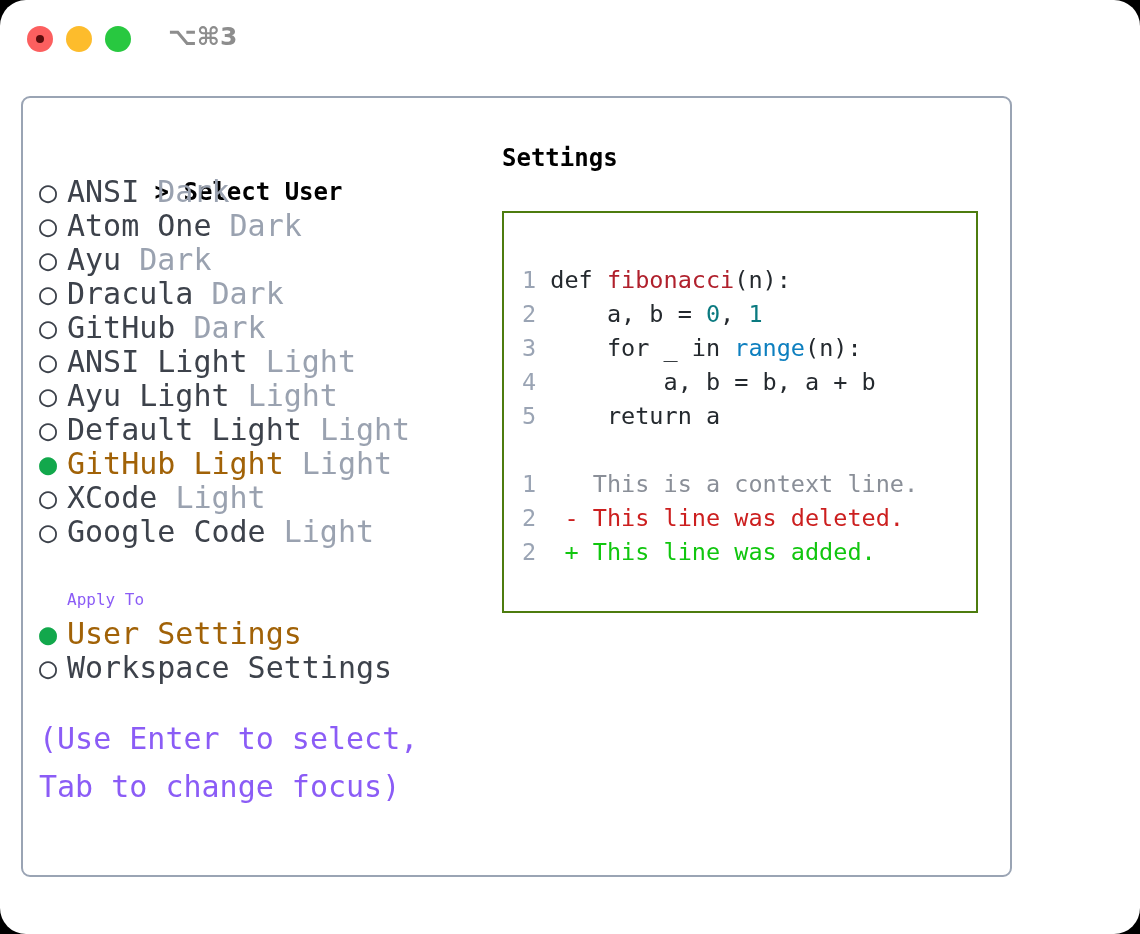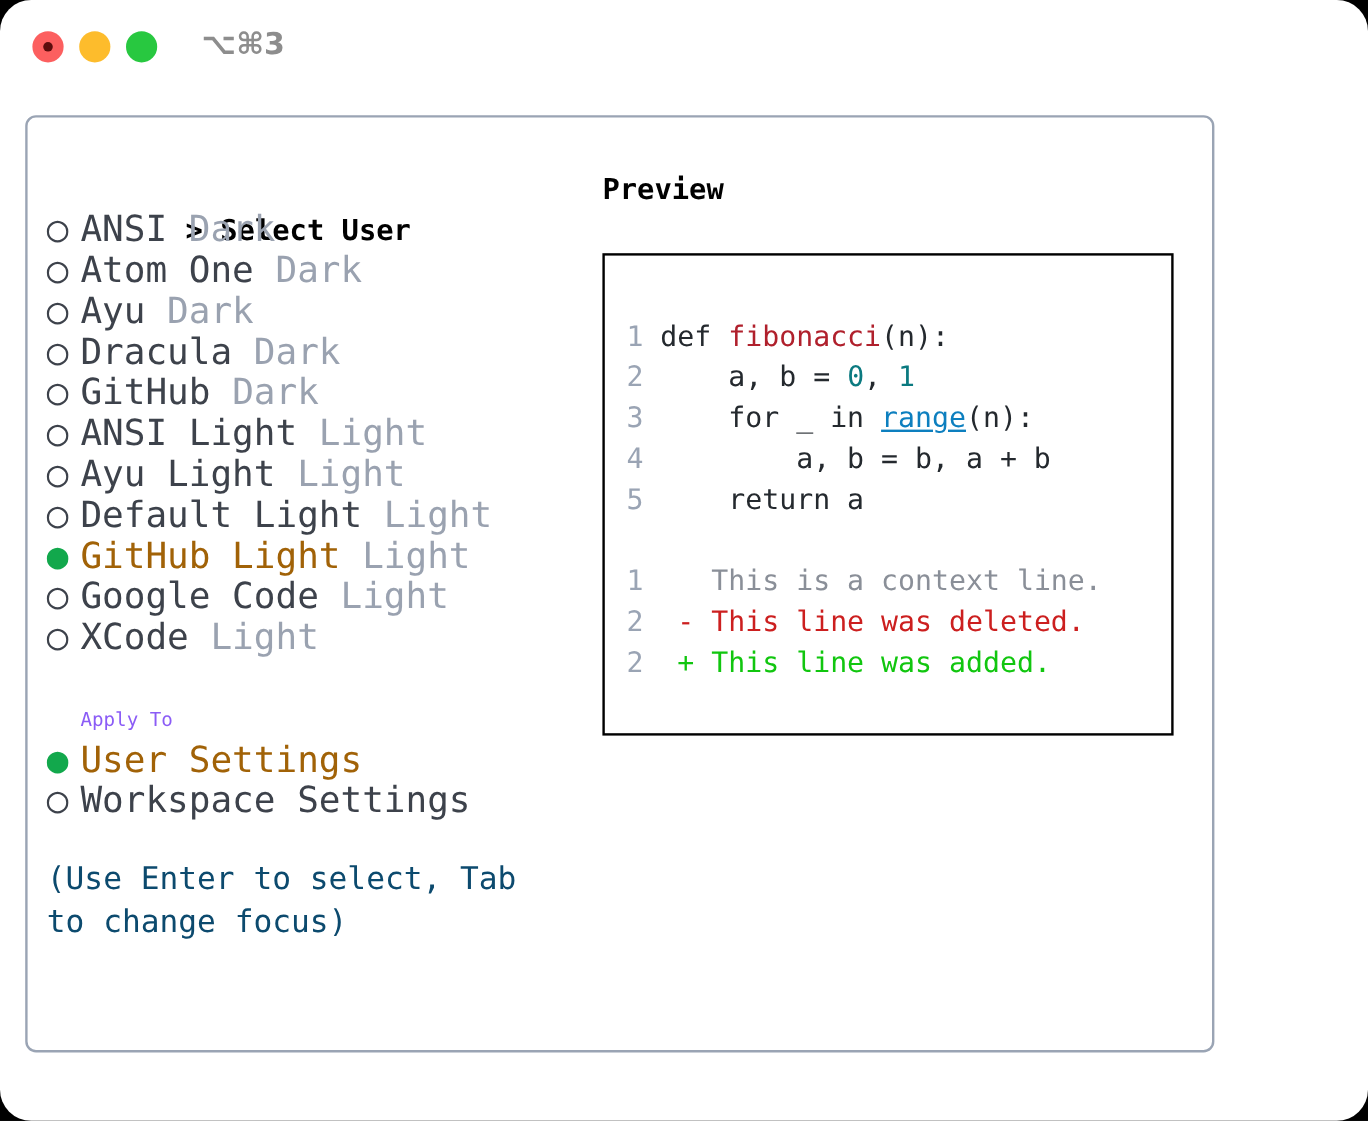--- a/index.html
+++ b/index.html
@@ -107,23 +107,23 @@
     line-height: 34px;
     font-size: 16px;
     color: #8b5cf6;
     padding-left: 28px;
     white-space: pre;
   }
   .spacer { height: 34px; }
   .spacer-sm { height: 30px; }
 
   #hint {
-    font-size: 26px;
-    line-height: 36px;
-    color: #0c4a6e;
+    font-size: 30px;
+    line-height: 48px;
+    color: #8b5cf6;
     width: 415px;
   }
 
   
   #right-col {
     position: absolute;
     left: 479px;
     top: 43px;
     width: 490px;
   }
@@ -131,39 +131,39 @@
     font-size: 24px;
     font-weight: bold;
     color: #000000;
     line-height: 34px;
     white-space: pre;
   }
   #preview-box {
     margin-top: 36px;
     width: 476px;
     height: 402px;
-    border: 2px solid #000000;
+    border: 2px solid #4d7c0f;
     box-sizing: border-box;
     background: #ffffff;
     position: relative;
   }
   #code {
     position: absolute;
     left: 18px;
     top: 50px;
     font-size: 23.5px;
     line-height: 34px;
     white-space: pre;
   }
   .cline { white-space: pre; }
   .gutter { color: #9aa4b4; }
   .kw  { color: #24292e; }
   .fn  { color: #b0202c; }
   .num { color: #0b7a80; }
-  .bi  { color: #0d7fbf; text-decoration: underline; }
+  .bi  { color: #0d7fbf; }
   .plain { color: #24292e; }
 
   .dctx { color: #8a8f98; }
   .ddel { color: #cc1f1f; }
   .dadd { color: #11c60f; }
 </style>
 </head>
 <body>
 
 <div id="window">
@@ -184,37 +184,37 @@
       <div id="theme-list">
           <div class="row"><span class="bullet">○</span><span class="item-label">ANSI</span><span> </span><span class="badge">Dark</span></div>
           <div class="row"><span class="bullet">○</span><span class="item-label">Atom One</span><span> </span><span class="badge">Dark</span></div>
           <div class="row"><span class="bullet">○</span><span class="item-label">Ayu</span><span> </span><span class="badge">Dark</span></div>
           <div class="row"><span class="bullet">○</span><span class="item-label">Dracula</span><span> </span><span class="badge">Dark</span></div>
           <div class="row"><span class="bullet">○</span><span class="item-label">GitHub</span><span> </span><span class="badge">Dark</span></div>
           <div class="row"><span class="bullet">○</span><span class="item-label">ANSI Light</span><span> </span><span class="badge">Light</span></div>
           <div class="row"><span class="bullet">○</span><span class="item-label">Ayu Light</span><span> </span><span class="badge">Light</span></div>
           <div class="row"><span class="bullet">○</span><span class="item-label">Default Light</span><span> </span><span class="badge">Light</span></div>
           <div class="row"><span class="bullet sel">●</span><span class="item-label sel">GitHub Light</span><span> </span><span class="badge">Light</span></div>
+          <div class="row"><span class="bullet">○</span><span class="item-label">XCode</span><span> </span><span class="badge">Light</span></div>
           <div class="row"><span class="bullet">○</span><span class="item-label">Google Code</span><span> </span><span class="badge">Light</span></div>
-          <div class="row"><span class="bullet">○</span><span class="item-label">XCode</span><span> </span><span class="badge">Light</span></div>
         </div>
 
       <div class="spacer"></div>
 
       <div class="section-head">Apply To</div>
       <div id="apply-list">
           <div class="row"><span class="bullet sel">●</span><span class="item-label sel">User Settings</span></div>
           <div class="row"><span class="bullet">○</span><span class="item-label">Workspace Settings</span></div>
         </div>
 
       <div class="spacer-sm"></div>
       <div id="hint">(Use Enter to select, Tab to change focus)</div>
     </div>
 
     <div id="right-col">
-      <div id="preview-title">Preview</div>
+      <div id="preview-title">Settings</div>
       <div id="preview-box">
         <div id="code"><div class="cline"><span class="gutter">1 </span><span class="kw">def </span><span class="fn">fibonacci</span><span class="plain">(n):</span></div><div class="cline"><span class="gutter">2 </span><span class="plain">    a, b = </span><span class="num">0</span><span class="plain">, </span><span class="num">1</span></div><div class="cline"><span class="gutter">3 </span><span class="kw">    for _ in </span><span class="bi">range</span><span class="plain">(n):</span></div><div class="cline"><span class="gutter">4 </span><span class="plain">        a, b = b, a + b</span></div><div class="cline"><span class="gutter">5 </span><span class="kw">    return a</span></div><div class="cline"> </div><div class="cline"><span class="gutter">1  </span><span class="dctx">  </span><span class="dctx">This is a context line.</span></div><div class="cline"><span class="gutter">2  </span><span class="ddel">- </span><span class="ddel">This line was deleted.</span></div><div class="cline"><span class="gutter">2  </span><span class="dadd">+ </span><span class="dadd">This line was added.</span></div></div>
       </div>
     </div>
 
   </div>
 </div>
 
 </body></html>

